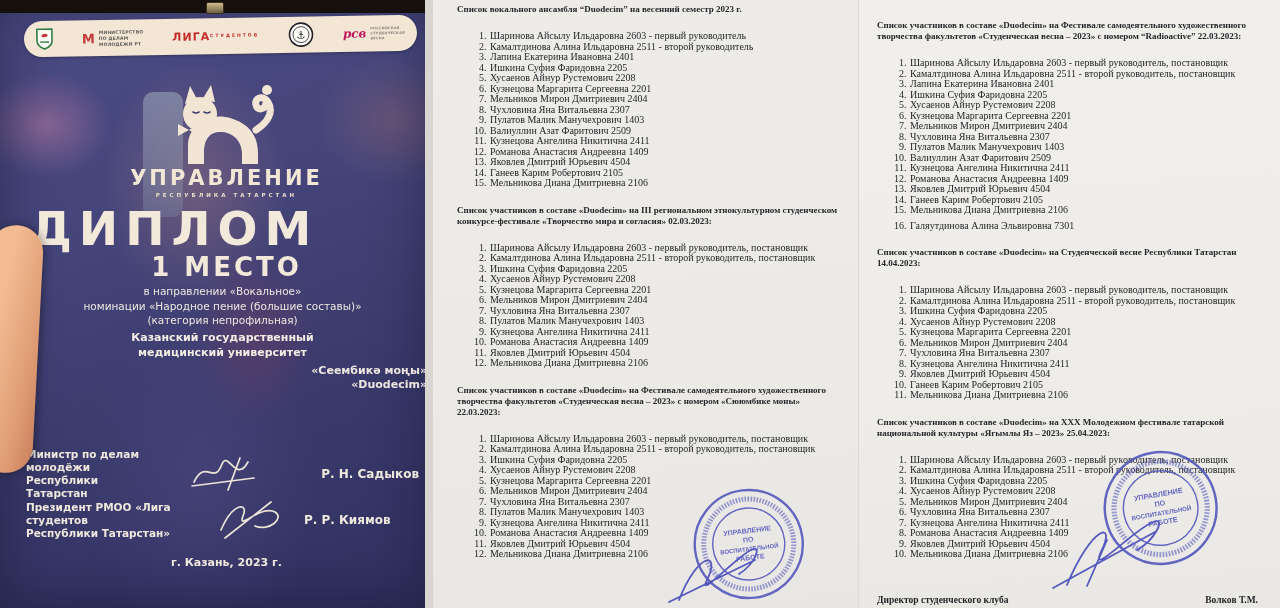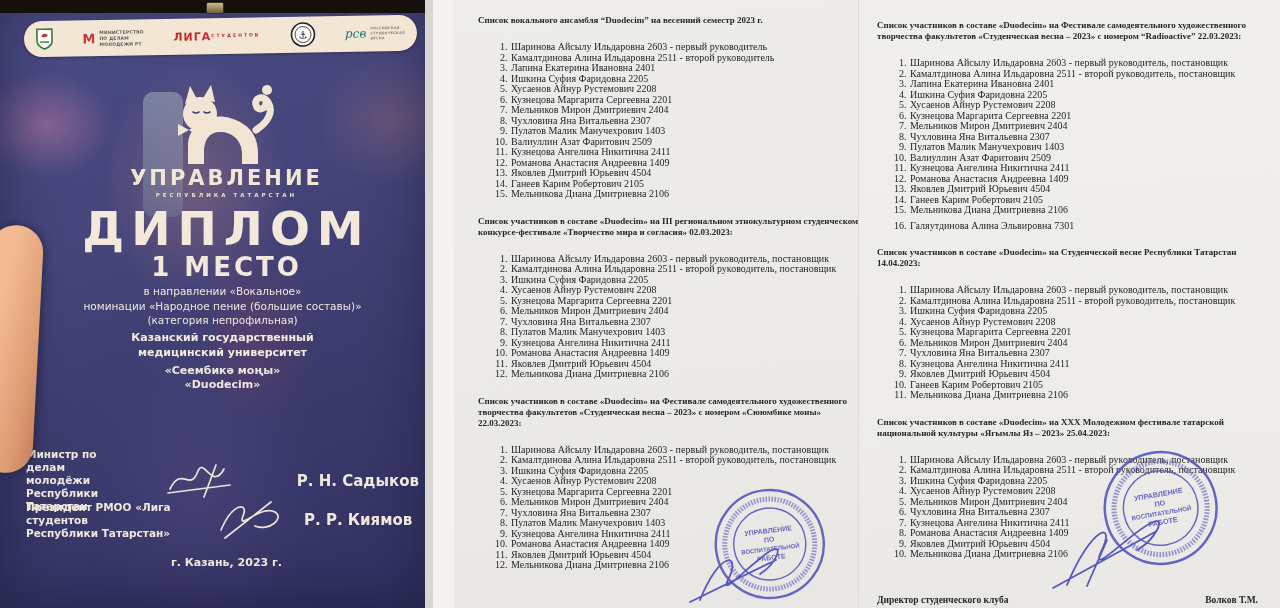--- a/index.html
+++ b/index.html
@@ -28,53 +28,53 @@
         background:#f3e6d5;transform:rotate(-1deg);display:flex;align-items:center;
         justify-content:space-between;padding:0 12px;box-shadow:0 1px 3px rgba(0,0,0,.3);}
   .logo-item{display:flex;align-items:center;gap:4px;}
   .mini-lines{display:flex;flex-direction:column;gap:1px;}
   .mini-lines span{font-size:4.5px;line-height:5px;font-weight:700;color:#5c5a56;letter-spacing:.2px;}
   .m-mark{font-size:13px;font-weight:800;color:#2e8a52;}
   .m-mark b{color:#c23a3a;}
   .liga{display:flex;flex-direction:row;align-items:center;}
   .liga .l1{font-size:11px;font-weight:800;color:#c42c2c;letter-spacing:1px;line-height:11px;}
   .liga .l2{font-size:4.5px;font-weight:700;color:#c42c2c;letter-spacing:2px;line-height:6px;}
-  .rsv-mark{font-size:12px;font-style:italic;font-weight:400;color:#0f766e;font-family:"DejaVu Serif","Liberation Serif",serif;text-align:right;}
+  .rsv-mark{font-size:12px;font-style:italic;font-weight:700;color:#be185d;font-family:"DejaVu Serif","Liberation Serif",serif;text-align:right;}
   .rsv .mini-lines span{font-size:3.5px;line-height:4px;color:#8a8680;}
 
   .cat-wrap{position:absolute;left:50%;top:72px;transform:translateX(-50%);}
   .studvesna{position:absolute;left:30px;right:10px;top:166px;text-align:center;
              font-size:21px;font-weight:800;letter-spacing:3px;color:#f2e6d4;}
   .studvesna-sub{position:absolute;left:30px;right:10px;top:192px;text-align:center;
              font-size:5.5px;font-weight:700;letter-spacing:3px;color:#e9ddc9;}
-  .dip-title{position:absolute;left:30px;right:10px;top:201px;text-align:center;
+  .dip-title{position:absolute;left:30px;right:10px;top:201px;text-align:left;
              font-size:47px;font-weight:800;letter-spacing:7px;color:#f3e9db;}
   .dip-place{position:absolute;left:30px;right:10px;top:252px;text-align:center;
              font-size:26px;font-weight:800;letter-spacing:3px;color:#f3e9db;}
   .dip-dir{position:absolute;left:18px;right:6px;top:284px;text-align:center;
              font-size:10.5px;line-height:14.5px;color:#eee7df;}
   .dip-univ{position:absolute;left:18px;right:6px;top:330px;text-align:center;
              font-size:11px;line-height:15px;font-weight:800;color:#f3ece2;}
-  .dip-perf{position:absolute;left:18px;right:6px;top:364px;text-align:center;
+  .dip-perf{position:absolute;left:18px;right:6px;top:364px;text-align:right;
              font-size:11px;line-height:14px;font-weight:600;color:#eee7df;}
   .sig-row{position:absolute;left:26px;right:14px;display:flex;align-items:center;}
   .sig-row .t{width:180px;font-size:10.5px;line-height:13px;font-weight:700;color:#efe8dd;text-align:left;}
   .sig-row .s{flex:0 0 92px;display:flex;justify-content:center;}
-  .sig-row .n{flex:1;font-size:15px;font-weight:700;color:#efe8dd;text-align:left;padding-left:6px;white-space:nowrap;}
+  .sig-row .n{flex:1;font-size:12px;font-weight:700;color:#efe8dd;text-align:left;padding-left:6px;white-space:nowrap;}
   .dip-city{position:absolute;left:30px;right:10px;top:556px;text-align:center;
             font-size:11px;font-weight:700;color:#efe8dd;}
   .thumb{position:absolute;left:-16px;top:225px;width:54px;height:248px;border-radius:28px;
          background:linear-gradient(100deg,#f3bb92 30%,#dd9a72 75%,#c77f5c);transform:rotate(3deg);
          box-shadow:2px 0 8px rgba(0,0,0,.35);}
 
   
   .doc{position:absolute;top:0;height:608px;color:#26262a;
        font-family:"Liberation Serif","DejaVu Serif",serif;}
-  .doc-mid{left:454px;width:425px;background:linear-gradient(175deg,#edecE9 0%,#eceae7 60%,#e9e7e4 100%);
-           padding:15px 16px 0 24px;box-sizing:border-box;}
+  .doc-mid{left:433px;width:425px;background:linear-gradient(175deg,#edecE9 0%,#eceae7 60%,#e9e7e4 100%);
+           padding:4px 16px 0 24px;box-sizing:border-box;}
   .doc-right{left:858px;width:422px;background:linear-gradient(178deg,#f0efec 0%,#edecE9 70%,#eae8e5 100%);
            padding:20px 14px 0 18px;box-sizing:border-box;border-left:1px solid #dddad6;}
   .sec{margin-bottom:9px;}
   .sec-title{margin:0 0 5px 0;font-size:9px;line-height:11px;font-weight:700;}
   .sec-list{margin:16px;padding:0 0 0 16px;font-size:10px;line-height:10.5px;list-style:decimal outside;}
   .sec-list li{padding-left:1px;}
   .spaced-last li:last-child{margin-top:5px;}
   .doc-footer{display:flex;justify-content:space-between;align-items:flex-start;
               margin-top:35px;font-size:9.5px;font-weight:700;padding-right:8px;}
 

